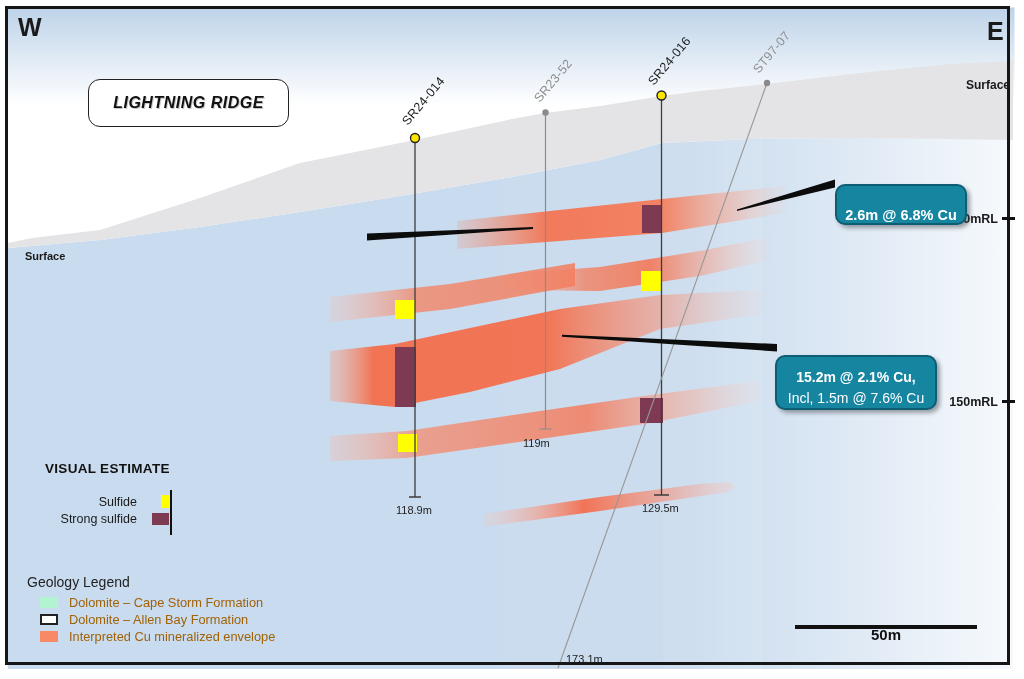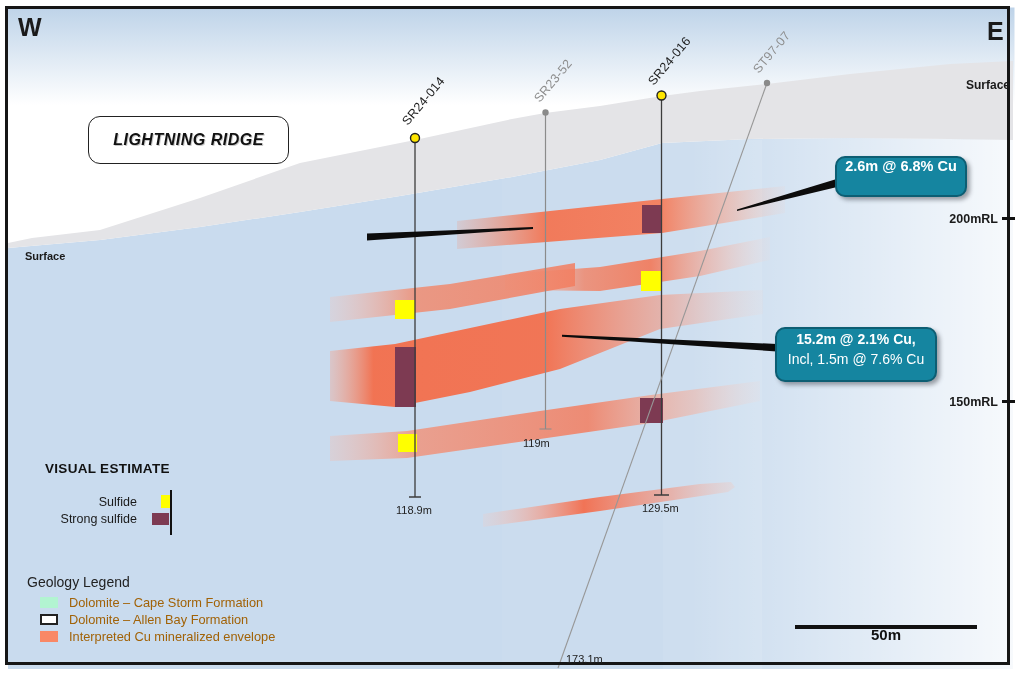--- a/index.html
+++ b/index.html
@@ -1,30 +1,30 @@
 <!DOCTYPE html>
 <html><head>
 <meta charset="utf-8">
 <style>
   html,body{margin:0;padding:0;background:#ffffff;font-family:"Liberation Sans",sans-serif;}
   #canvas{position:relative;width:1024px;height:679px;background:#ffffff;overflow:hidden;}
   #bgsvg{position:absolute;left:0;top:0;width:1024px;height:679px;}
   .frame{position:absolute;left:5px;top:6px;width:1005px;height:659px;border:3px solid #161616;box-sizing:border-box;pointer-events:none;}
   .lbl{position:absolute;color:#1a1a1a;white-space:nowrap;}
   .compass{font-size:25px;font-weight:bold;}
-  .titlebox{position:absolute;left:88px;top:79px;width:199px;height:46px;background:#ffffff;border:1.6px solid #222;border-radius:12px;display:flex;align-items:center;justify-content:center;margin-top:37px;}
+  .titlebox{position:absolute;left:88px;top:79px;width:199px;height:46px;background:#ffffff;border:1.6px solid #222;border-radius:12px;display:flex;align-items:center;justify-content:center;}
   .titlebox span{font-size:16px;font-weight:bold;font-style:italic;letter-spacing:.5px;color:#111;text-shadow:1px 1px 0 rgba(0,0,0,.22);}
   .surface{font-size:11px;font-weight:bold;}
   .holelbl{position:absolute;font-size:12.5px;transform:rotate(-50deg);transform-origin:left bottom;letter-spacing:.3px;}
   .holelbl.dark{color:#1d1d1d;}
   .holelbl.gray{color:#8d8d8d;}
   .depth{position:absolute;font-size:11px;color:#222;text-align:left;}
   .mrl{position:absolute;font-size:12.5px;font-weight:bold;color:#1a1a1a;width:60px;text-align:right;}
   .tick{position:absolute;height:3px;background:#111;}
-  .callout{position:absolute;background:#1585a0;border:2px solid #0d5e73;border-radius:10px;color:#fff;text-align:center;box-shadow:3px 3px 4px rgba(50,55,65,.45);display:flex;flex-direction:column;justify-content:flex-start;}
+  .callout{position:absolute;background:#1585a0;border:2px solid #0d5e73;border-radius:10px;color:#fff;text-align:center;box-shadow:3px 3px 4px rgba(50,55,65,.45);display:flex;flex-direction:column;justify-content:flex-end;margin-top:28px;}
   .callout .b{font-weight:bold;}
   .c1{left:202px;top:201px;width:163px;height:69px;font-size:12.8px;line-height:1.45;}
   .c2{left:835px;top:156px;width:128px;height:37px;font-size:14.5px;}
   .c3{left:775px;top:327px;width:158px;height:51px;font-size:14px;line-height:1.45;}
   .ve-title{position:absolute;left:45px;top:461px;font-size:13.5px;font-weight:bold;color:#111;letter-spacing:.3px;}
   .ve-lbl{position:absolute;left:20px;width:117px;text-align:right;font-size:12.5px;color:#1a1a1a;}
   .ve-swatch{position:absolute;}
   .ve-line{position:absolute;left:170px;top:490px;width:2px;height:45px;background:#111;}
   .gl-title{position:absolute;left:27px;top:574px;font-size:14px;color:#222;}
   .gl-lbl{position:absolute;left:69px;font-size:12.8px;color:#a16207;}

